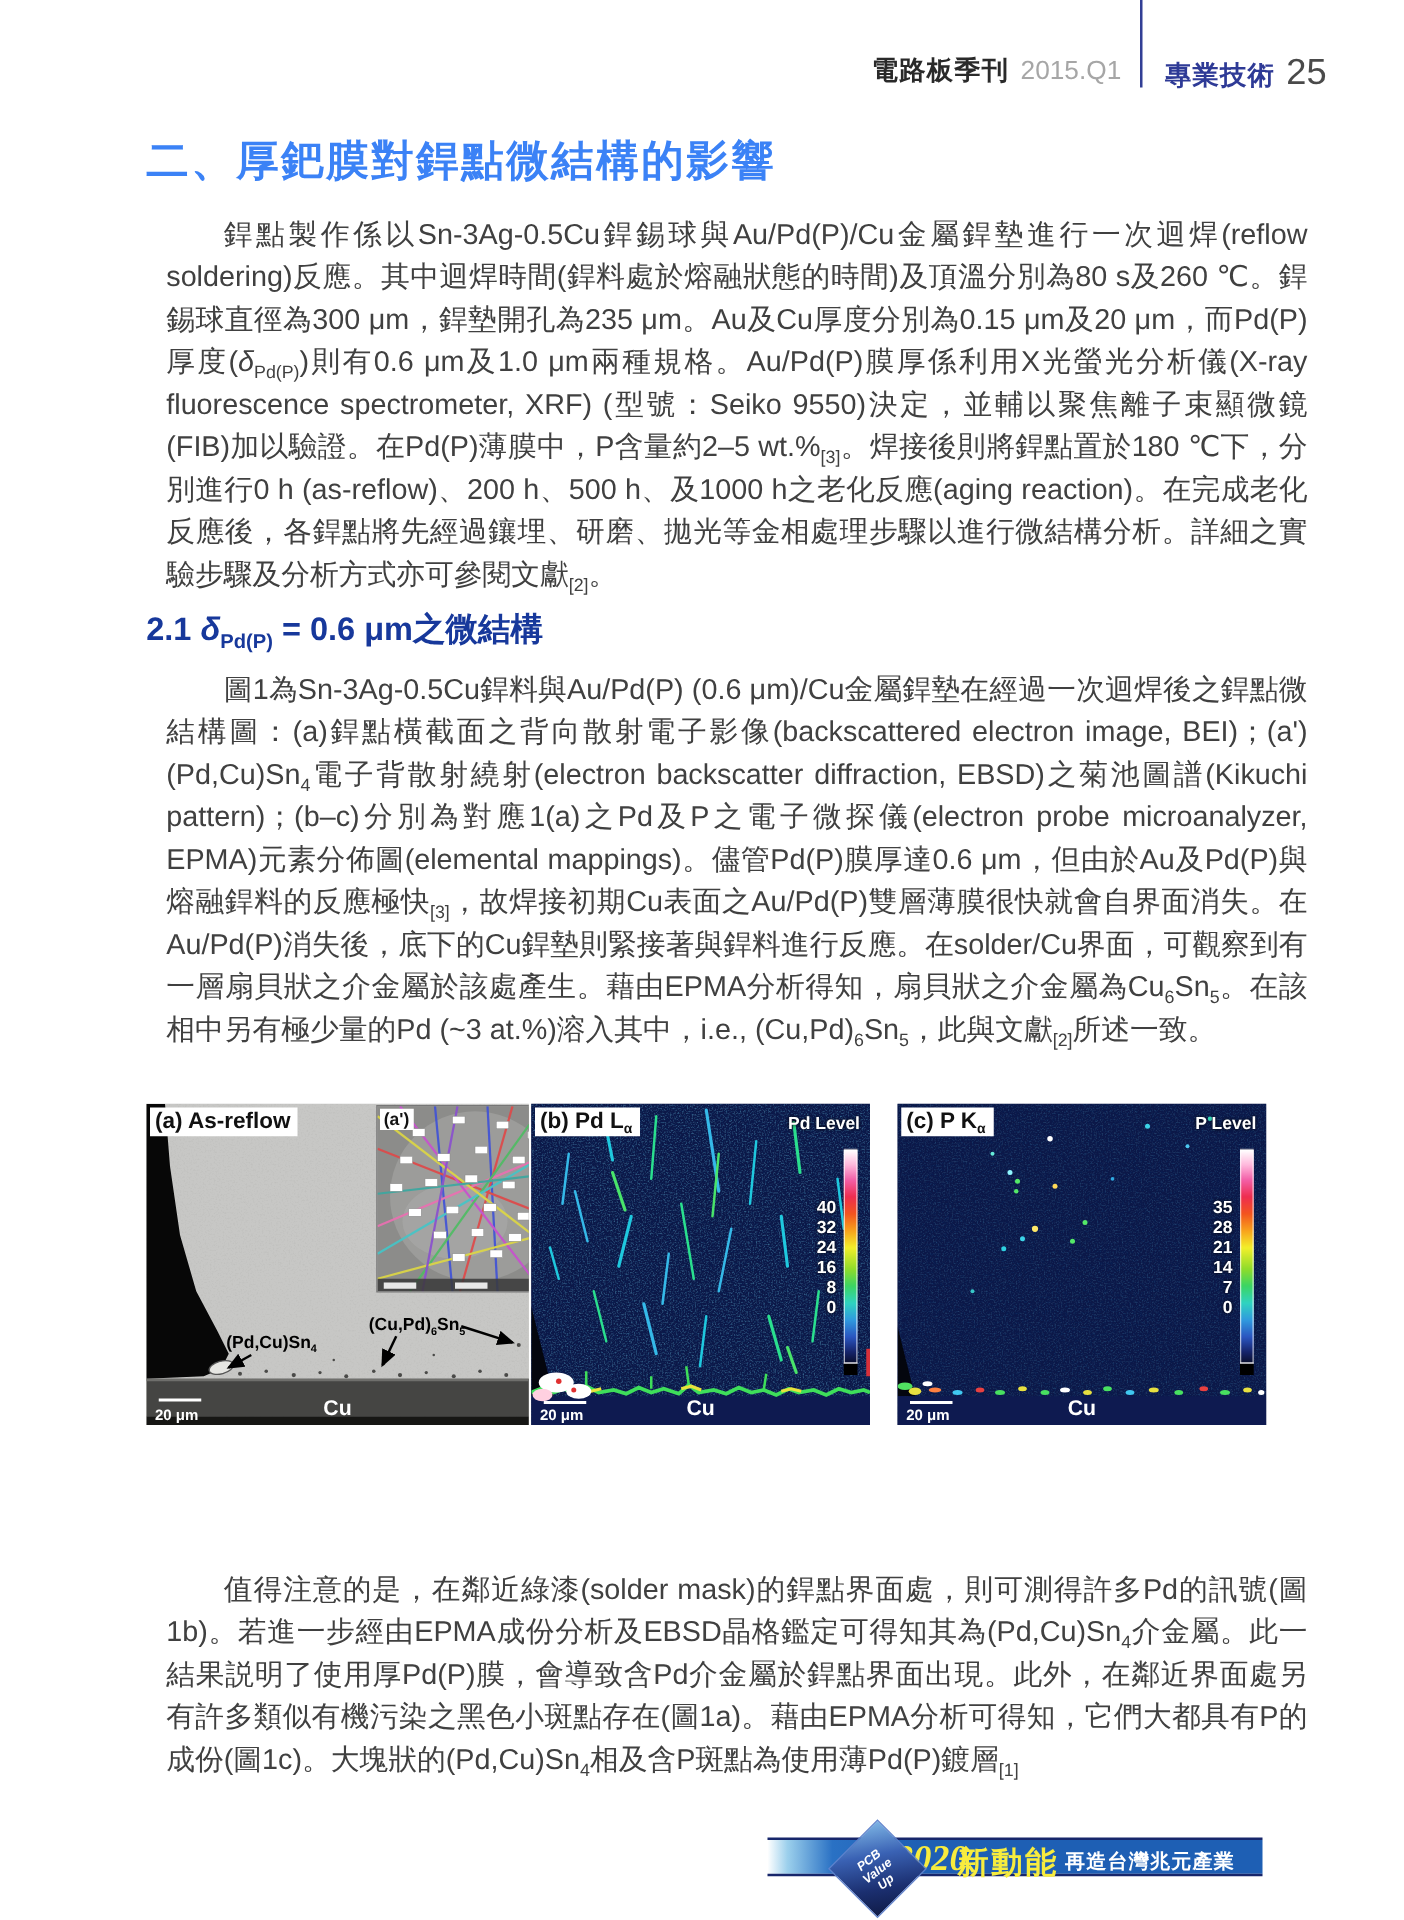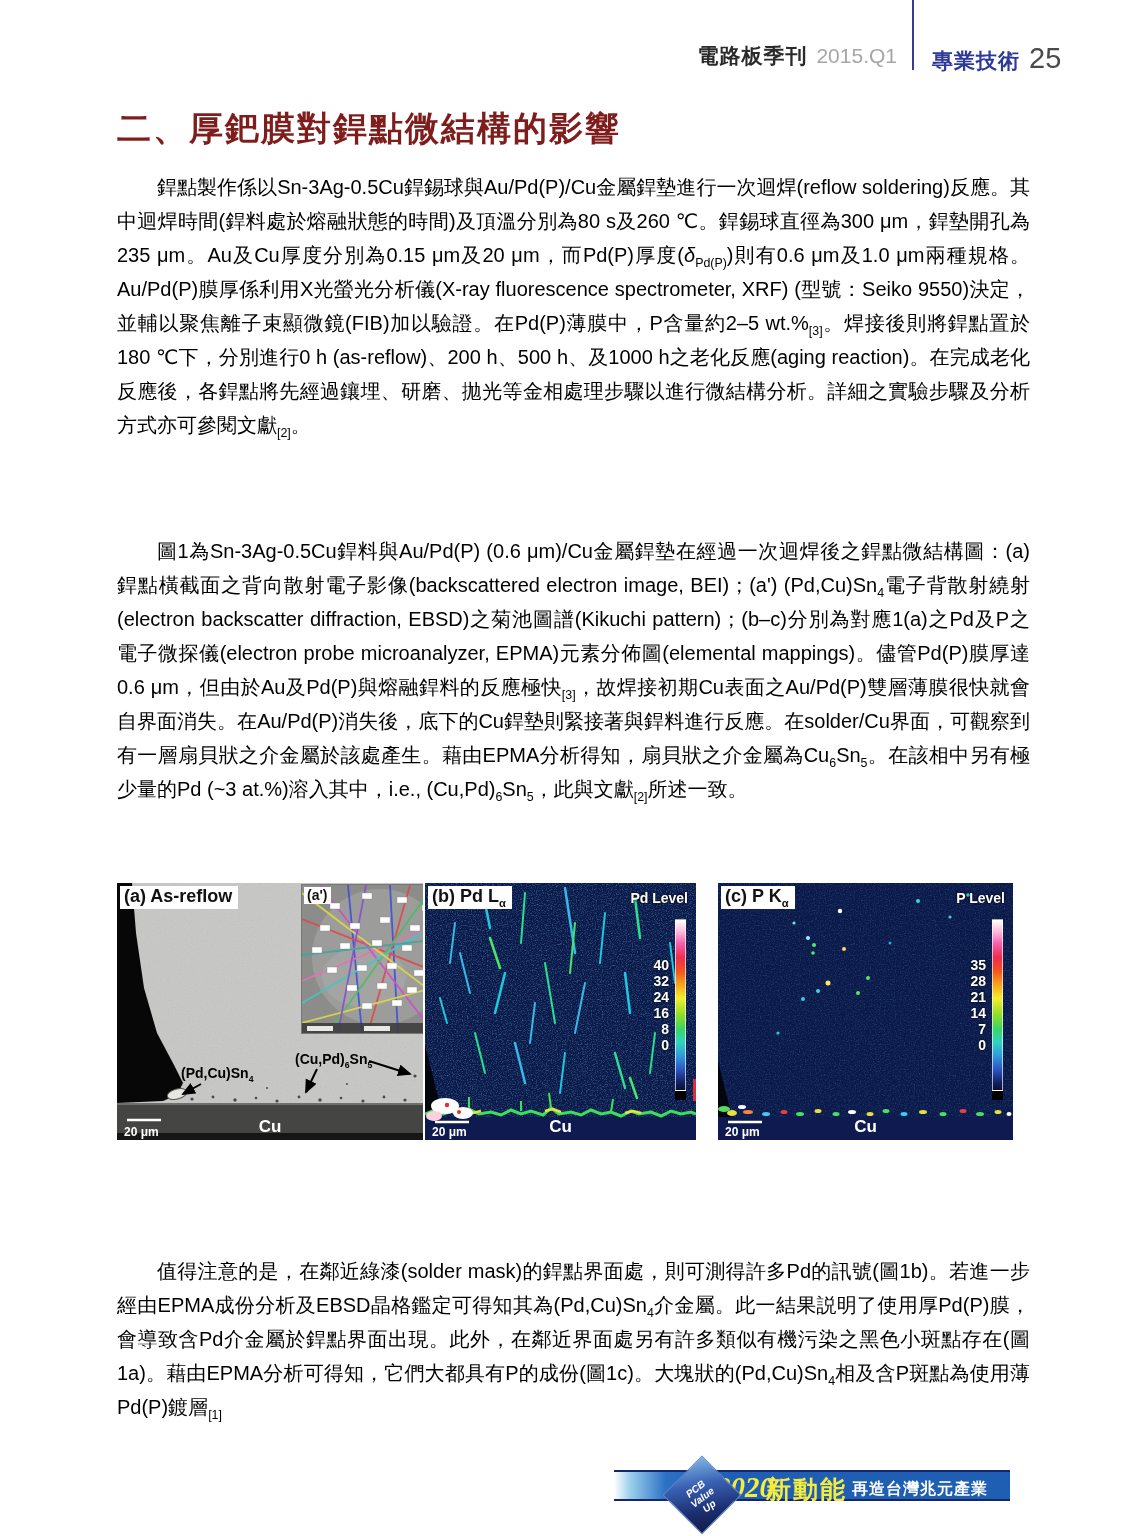--- a/index.html
+++ b/index.html
@@ -15,23 +15,23 @@
   .hdr-vline { position:absolute; left:912px; top:0; width:2px; height:70px; background:#323f95; }
   .hdr-left  { position:absolute; top:42px; right:226px; display:flex; gap:9px; align-items:baseline; }
   .hdr-right { position:absolute; top:42px; left:932px; display:flex; gap:9px; align-items:baseline; }
   .hdr-journal { font-size:21px; font-weight:bold; color:#2a2a2a; letter-spacing:1px;}
   .hdr-issue   { font-size:21px; color:#a6a6a6; }
   .hdr-section { font-size:21px; font-weight:bold; color:#2e3a96; letter-spacing:1px;}
   .hdr-page    { font-size:29px; color:#4a4a4a; }
 
   
   .sec-title { position:absolute; top:106px; left:0; font-size:34px; font-weight:bold;
-               color:#7f1d1d; letter-spacing:2px; }
-  .para { position:absolute; left:0; width:913px; font-size:20px; line-height:34px;
-          text-align:justify; text-indent:2em; color:#000000; }
+               color:#3b82f6; letter-spacing:2px; }
+  .para { position:absolute; left:16px; width:913px; font-size:23px; line-height:34px;
+          text-align:justify; text-indent:2em; color:#404040; }
   .p1 { top:170px; }
   .p2 { top:534px; }
   .p3 { top:1254px; }
   .subhead { position:absolute; top:486px; left:0; font-size:26px; font-weight:bold; color:#17389b; }
   .caption { position:absolute; top:1146px; left:0; width:913px; font-size:22px; line-height:34px;
              color:#9a4040; text-align:justify; padding-left:40px; text-indent:-40px; }
 
   
   .figure { position:absolute; top:883px; left:0; width:915px; height:257px; display:flex; gap:2px; }
   .panel { position:relative; height:257px; overflow:hidden; }
@@ -111,20 +111,21 @@
   <span class="hdr-section">專業技術</span>
   <span class="hdr-page">25</span>
 </div>
 
 <div class="content">
 
   <h1 class="sec-title">二、厚鈀膜對銲點微結構的影響</h1>
 
   <p class="para p1"><span>銲點製作係以Sn-3Ag-0.5Cu銲錫球與Au/Pd(P)/Cu金屬銲墊進行一次迴焊(reflow soldering)反應。其中迴焊時間(銲料處於熔融狀態的時間)及頂溫分別為80 s及260 ℃。銲錫球直徑為300 μm，銲墊開孔為235 μm。Au及Cu厚度分別為0.15 μm及20 μm，而Pd(P)厚度(</span><span style="font-style: italic;">δ</span><sub>Pd(P)</sub><span>)則有0.6 μm及1.0 μm兩種規格。Au/Pd(P)膜厚係利用X光螢光分析儀(X-ray fluorescence spectrometer, XRF) (型號：Seiko 9550)決定，並輔以聚焦離子束顯微鏡(FIB)加以驗證。在Pd(P)薄膜中，P含量約2–5 wt.%</span><sub>[3]</sub><span>。焊接後則將銲點置於180 ℃下，分別進行0 h (as-reflow)、200 h、500 h、及1000 h之老化反應(aging reaction)。在完成老化反應後，各銲點將先經過鑲埋、研磨、拋光等金相處理步驟以進行微結構分析。詳細之實驗步驟及分析方式亦可參閱文獻</span><sub>[2]</sub><span>。</span></p>
 
+  <h2 class="subhead"><span>2.1 </span><span style="font-style: italic;">δ</span><sub>Pd(P)</sub><span> = 0.6 μm之微結構</span></h2>
 
   <p class="para p2"><span>圖1為Sn-3Ag-0.5Cu銲料與Au/Pd(P) (0.6 μm)/Cu金屬銲墊在經過一次迴焊後之銲點微結構圖：(a)銲點橫截面之背向散射電子影像(backscattered electron image, BEI)；(a') (Pd,Cu)Sn</span><sub>4</sub><span>電子背散射繞射(electron backscatter diffraction, EBSD)之菊池圖譜(Kikuchi pattern)；(b–c)分別為對應1(a)之Pd及P之電子微探儀(electron probe microanalyzer, EPMA)元素分佈圖(elemental mappings)。儘管Pd(P)膜厚達0.6 μm，但由於Au及Pd(P)與熔融銲料的反應極快</span><sub>[3]</sub><span>，故焊接初期Cu表面之Au/Pd(P)雙層薄膜很快就會自界面消失。在Au/Pd(P)消失後，底下的Cu銲墊則緊接著與銲料進行反應。在solder/Cu界面，可觀察到有一層扇貝狀之介金屬於該處產生。藉由EPMA分析得知，扇貝狀之介金屬為Cu</span><sub>6</sub><span>Sn</span><sub>5</sub><span>。在該相中另有極少量的Pd (~3 at.%)溶入其中，i.e., (Cu,Pd)</span><sub>6</sub><span>Sn</span><sub>5</sub><span>，此與文獻</span><sub>[2]</sub><span>所述一致。</span></p>
 
   <div class="figure">
 
     <div class="panel pa">
       <svg viewBox="0 0 345 257" width="345" height="257" preserveAspectRatio="none">
         <rect x="0" y="0" width="345" height="257" fill="#c7c7c5"></rect>
         <rect x="0" y="0" width="345" height="257" filter="url(#speckgray)" opacity="0.35"></rect>
         <polygon points="0,0 15,0 19,50 27,105 40,150 57,182 66,200 60,212 46,218 0,220" fill="#070707"></polygon>

